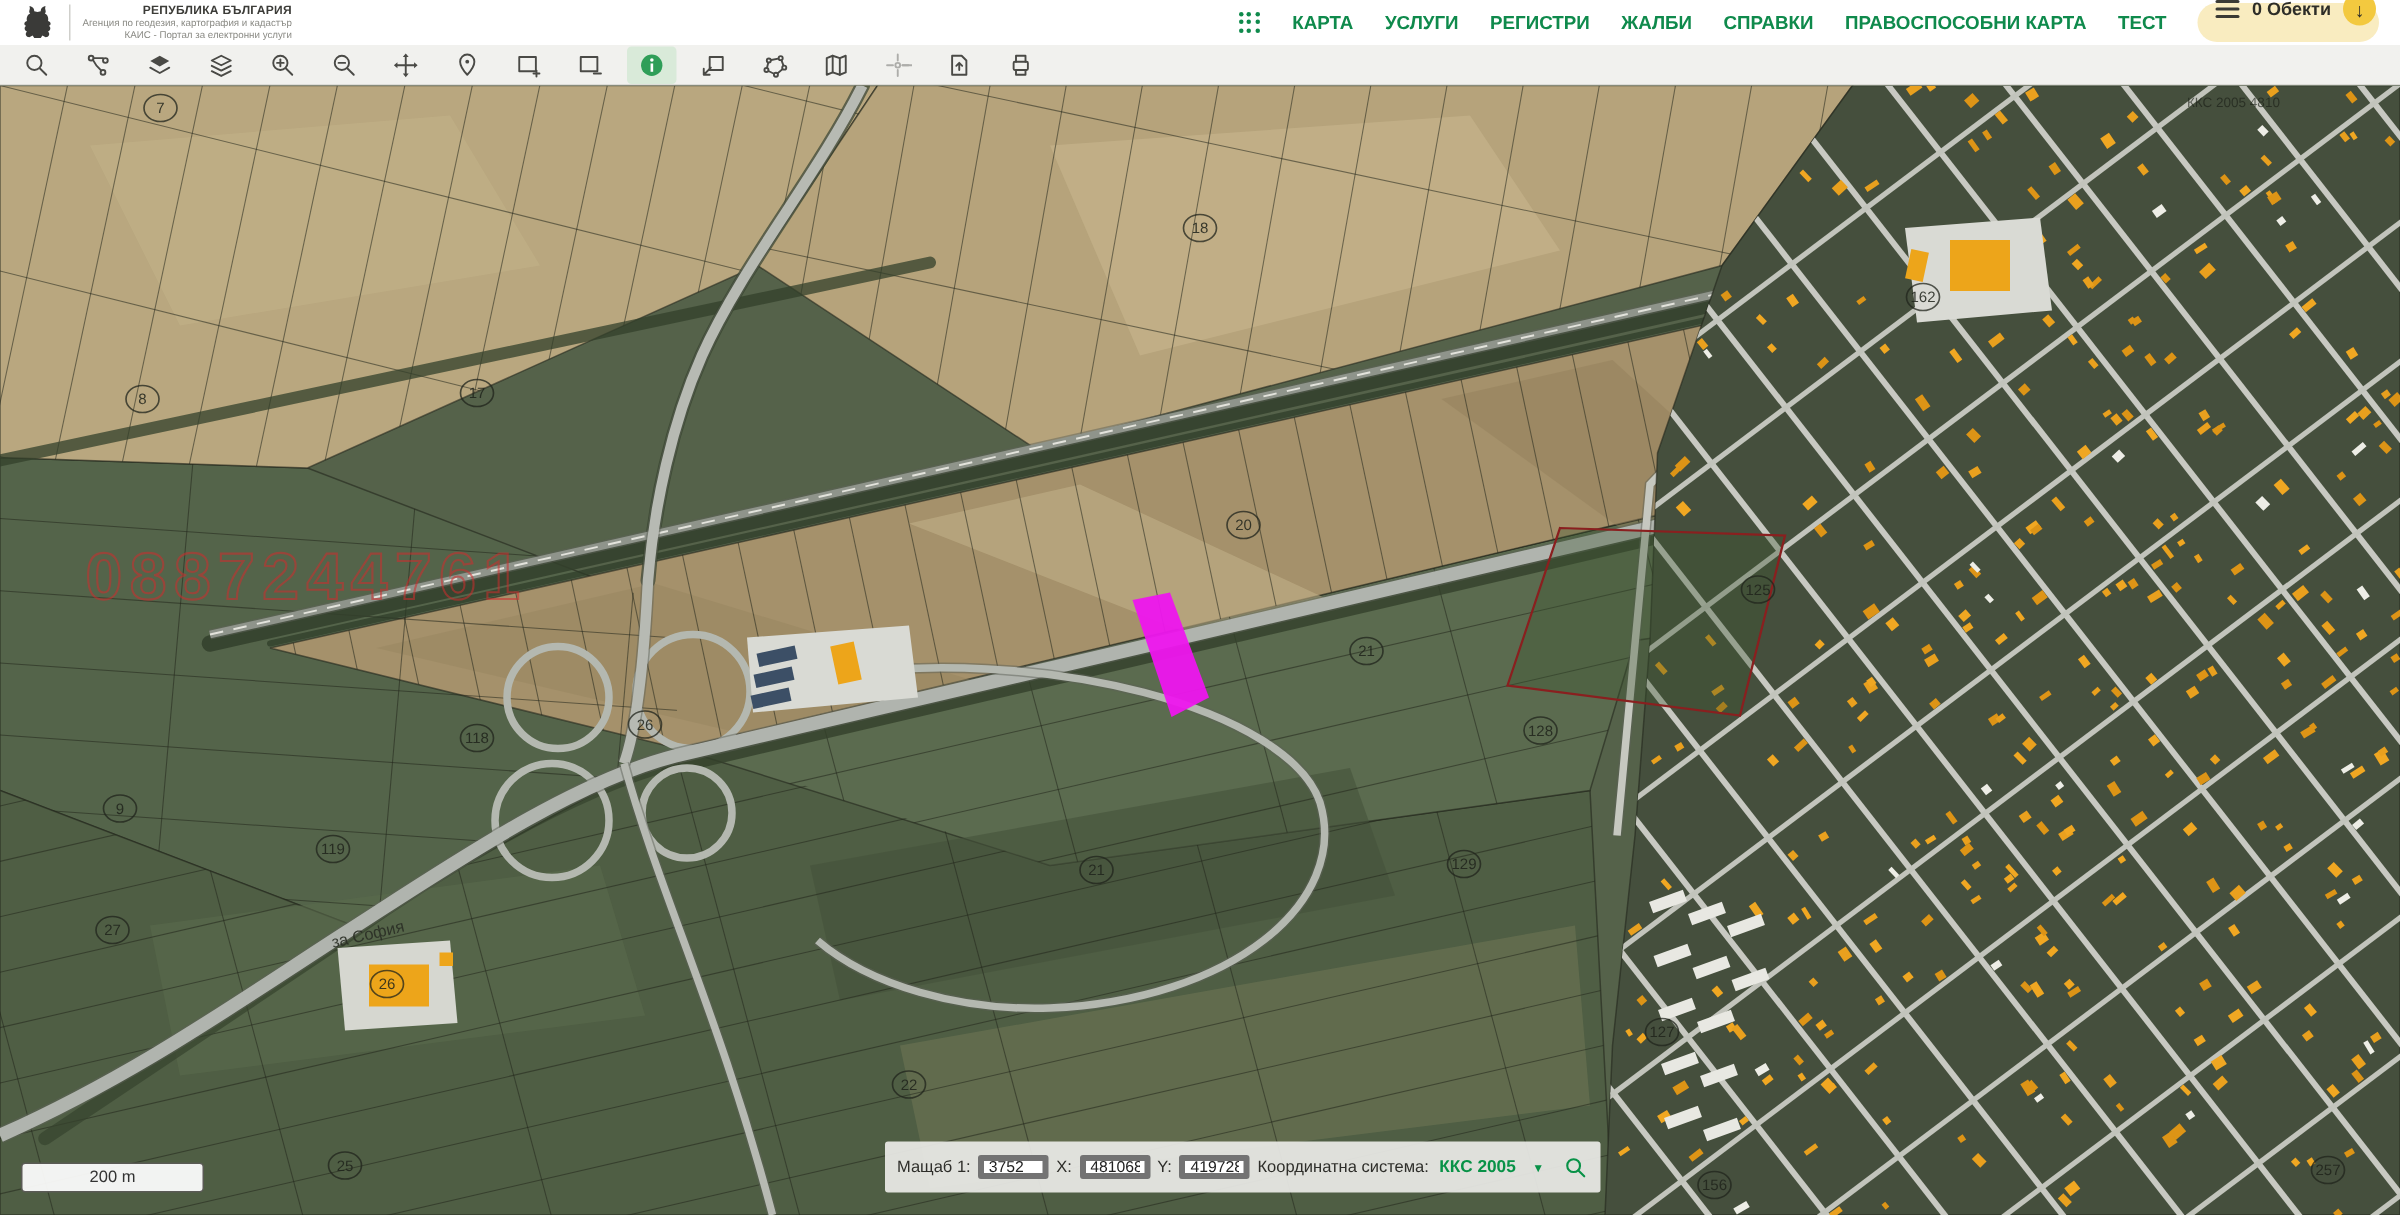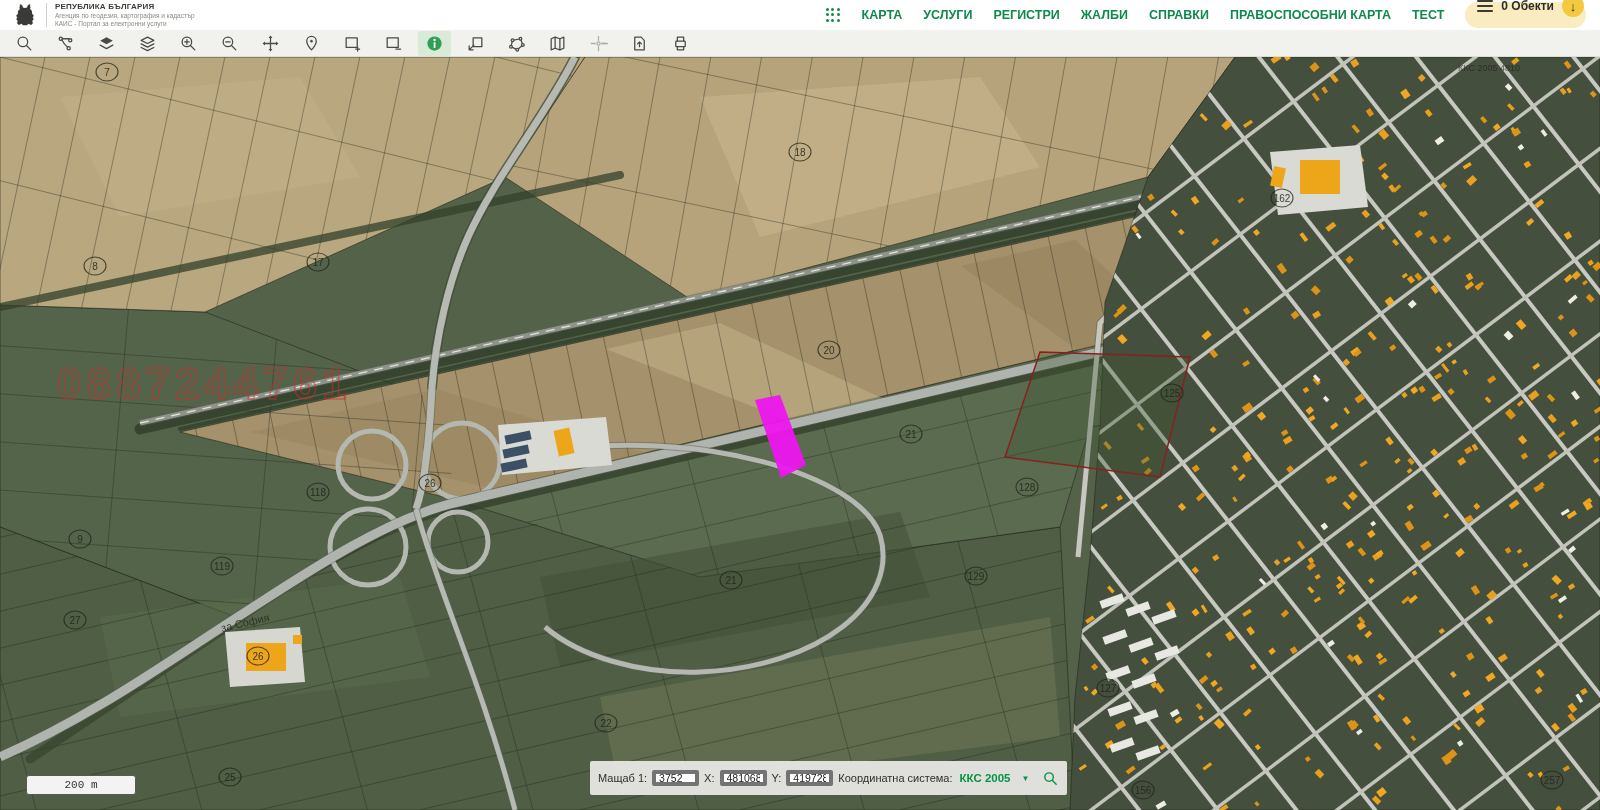--- a/index.html
+++ b/index.html
@@ -4,21 +4,21 @@
 <style>
   * { margin:0; padding:0; box-sizing:border-box; }
   html,body { width:1600px; height:810px; overflow:hidden; font-family:"Liberation Sans", sans-serif; background:#fff; }
   .app { width:1600px; height:810px; display:flex; flex-direction:column; }
 
   
   .header { height:30px; background:#ffffff; display:flex; align-items:center; justify-content:space-between; padding:0 14px 0 12px; flex:0 0 30px; }
   .brand { display:flex; align-items:center; gap:8px; }
   .lion { width:26px; height:26px; color:#3a3a38; }
   .brand-divider { width:1px; height:24px; background:#cfcfcb; }
-  .brand-text { display:flex; flex-direction:column; line-height:1.25; }
+  .brand-text { display:flex; flex-direction:column; line-height:1.25;align-items:flex-end; }
   .brand-title { font-size:8px; font-weight:bold; color:#3c3c38; letter-spacing:.2px; }
   .brand-sub { font-size:6.5px; color:#8a8a84; }
   .nav { display:flex; align-items:center; gap:21px; }
   .apps-grid { width:15px; height:15px; display:grid; grid-template-columns:repeat(3,1fr); gap:2px; cursor:pointer; }
   .apps-grid i { width:3px; height:3px; border-radius:50%; background:var(--green); }
   .nav-item { font-size:12.5px; font-weight:bold; color:var(--green); cursor:pointer; white-space:nowrap; }
   .objects-btn { display:flex; align-items:center; gap:8px; background:var(--pill); border:none; border-radius:14px; height:26px; padding:2px 2px 20px 12px; cursor:pointer; }
   .objects-btn .burger { width:16px; height:12px; display:flex; flex-direction:column; justify-content:space-between; }
   .objects-btn .burger i { height:2px; background:#3a3a34; border-radius:1px; }
   .objects-label { font-size:12px; font-weight:bold; color:#2d2d28; }
@@ -28,23 +28,23 @@
   .toolbar { height:27px; flex:0 0 27px; background:#f1f1ee; border-bottom:1px solid #dddcd7; display:flex; align-items:center; padding-left:4px; }
   .tool { width:33px; height:25px; margin:0 4px; border:none; background:transparent; display:flex; align-items:center; justify-content:center; cursor:pointer; border-radius:3px; }
   .tool svg { width:19px; height:19px; stroke:#4a4a46; fill:none; stroke-width:1.6; stroke-linecap:round; stroke-linejoin:round; }
   .tool.active { background:#d9ead9; }
   .tool.disabled { opacity:.4; }
 
   
   .map-wrap { position:relative; flex:1 1 auto; overflow:hidden; background:#55624a; }
   .map-wrap svg.map { position:absolute; inset:0; width:100%; height:100%; display:block; }
 
-  .scalebar { position:absolute; left:26px; bottom:15px; width:110px; height:20px; background:rgba(255,255,255,.93);
+  .scalebar { position:absolute; left:14px; bottom:15px; width:122px; height:20px; background:rgba(255,255,255,.93);
     border:1.5px solid #5a5a55; border-radius:3px; display:flex; align-items:center; justify-content:center;
-    font-size:11px; color:#333;font-family:Liberation Mono, monospace; }
+    font-size:11px; color:#333; }
 
   .statusbar { position:absolute; left:590px; bottom:15px; height:34px; background:rgba(235,235,232,.92);
     border-radius:2px; display:flex; align-items:center; gap:5px; padding:0 8px; font-size:11px; color:#2e2e2a; }
   .statusbar input { width:47px; height:16px; border:4px solid #737373; border-radius:2px; font-size:10.5px; padding:0 3px;
     font-family:"Liberation Sans",sans-serif; color:#222; background:#fff; }
   .crs-value { color:#089247; font-weight:bold; font-size:11.5px; margin-left:2px; }
   .crs-caret { color:#089247; font-size:8px; margin:0 4px 0 6px; cursor:pointer; }
   .status-search { width:17px; height:17px; cursor:pointer; margin-left:4px; }
   .status-search svg { width:17px; height:17px; stroke:#089247; fill:none; stroke-width:2; stroke-linecap:round; }
 

